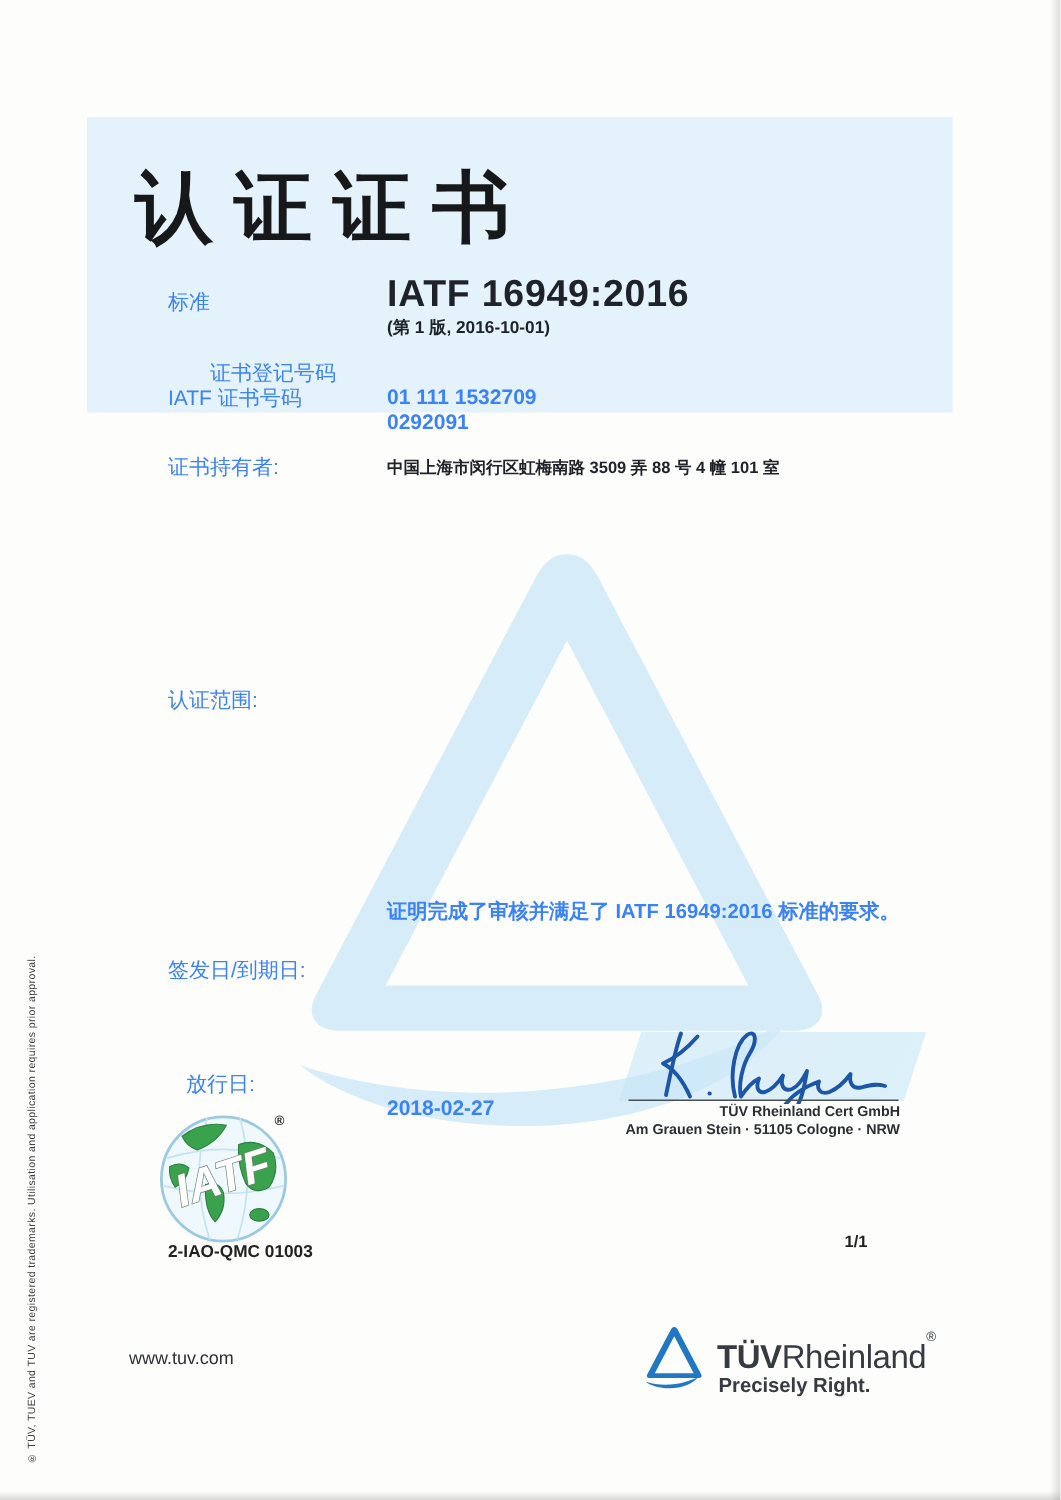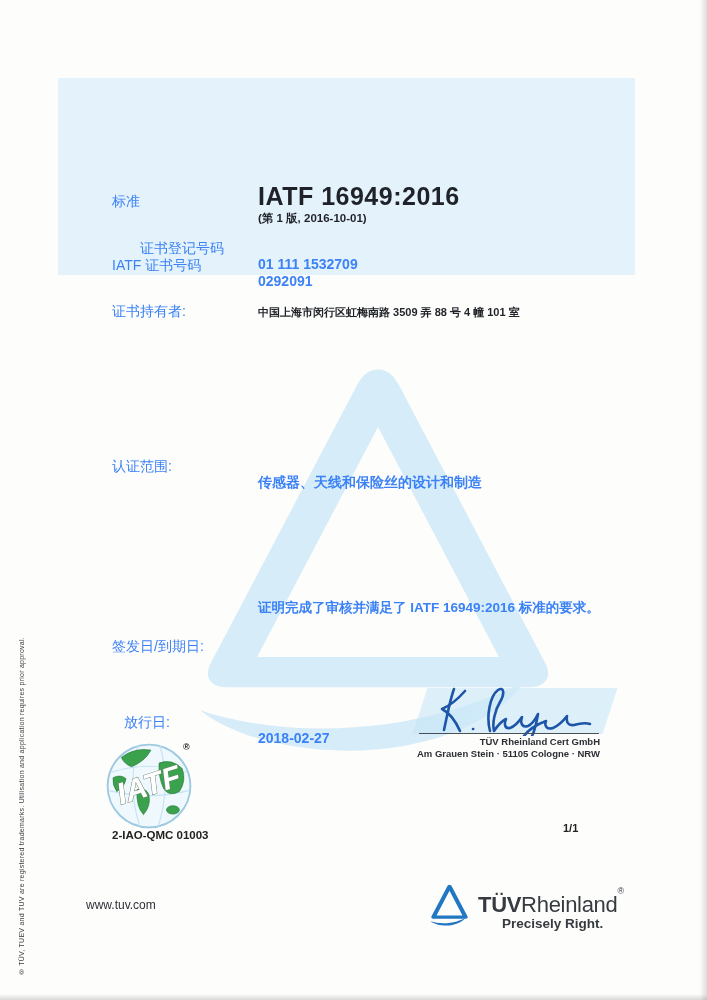--- a/index.html
+++ b/index.html
@@ -45,35 +45,36 @@
   .accr-code { left:112px; top:829px; font-size:11.5px; font-weight:600; color:#222; }
   .page-num { left:563px; top:822px; font-size:11px; font-weight:600; color:#222; }
 
   .tuv-url { left:86px; top:898px; font-size:12px; font-weight:400; color:#2d3035; }
 
   .brand-tri { left:429px; top:883px; width:41px; height:44px; }
   .brand-text { left:478px; top:886px; font-size:22px; color:#363b41; white-space:nowrap; letter-spacing:-0.3px; }
   .brand-text .b { font-weight:800; }
   .brand-text .r { font-weight:400; }
   .brand-text sup { font-size:9px; vertical-align:18px; }
-  .brand-tag { left:502px; top:916px; font-size:13.5px; font-weight:600; color:#363b41; }
+  .brand-tag { left:479px; top:916px; font-size:13.5px; font-weight:600; color:#363b41; }
 
   .side-note { left:18px; top:565px; height:410px; width:16px;
     display:flex; align-items:flex-end; }
   .side-note span {
     writing-mode:vertical-rl; transform:rotate(180deg);
     font-size:7px; letter-spacing:0.25px; color:#3c3e42; white-space:nowrap; }
 </style>
 </head>
 <body>
 
 <div class="scan">
 
   <div class="abs band" style="background:#e4f2fb;"></div>
 
+  <div class="abs title">认证证书</div>
 
   <div class="abs lbl" style="left:112px; top:193px;">标准</div>
   <div class="abs std-value">IATF 16949:2016</div>
   <div class="abs std-edition">(第 1 版, 2016-10-01)</div>
 
   <div class="abs lbl" style="left:112px; top:240px;margin-left:28px;">证书登记号码</div>
   <div class="abs val" style="left:258px; top:240px;">01 111 1532709</div>
   <div class="abs lbl" style="left:112px; top:257px;">IATF 证书号码</div>
   <div class="abs val" style="left:258px; top:257px;">0292091</div>
 
@@ -81,21 +82,20 @@
     <path fill="#d6ecf8" fill-rule="evenodd" d="M50 2.5 C52.7 2.5 54.3 4.3 55.7 7 L93.8 79.4 C95.6 82.9 93.6 85.5 89.7 85.5 L10.3 85.5 C6.4 85.5 4.4 82.9 6.2 79.4 L44.3 7 C45.7 4.3 47.3 2.5 50 2.5 Z M50 17.5 L81.6 77.6 L18.4 77.6 Z"></path>
     <path fill="#d6ecf8" d="M3.5 91.5 C23 98 47.5 97.6 67.5 92 C76 89.6 83.5 86.6 89 83.4 C82.5 92.2 71.5 98.2 57 100.8 C36.5 104.4 14.5 100.2 3.5 91.5 Z"></path>
   </svg>
 
   <div class="abs lbl" style="left:112px; top:303px;">证书持有者:</div>
   <div class="abs holder-block">
     <div class="line">中国上海市闵行区虹梅南路 3509 弄 88 号 4 幢 101 室</div>
   </div>
 
   <div class="abs lbl" style="left:112px; top:458px;">认证范围:</div>
-  <div class="abs val" style="left:258px; top:458px; font-weight:800;">传感器、天线和保险丝的设计和制造</div>
 
   <div class="abs val" style="left:258px; top:583px; font-weight:600; font-size:13.5px;">证明完成了审核并满足了 IATF 16949:2016 标准的要求。</div>
 
   <div class="abs lbl" style="left:112px; top:638px;">签发日/到期日:</div>
 
   <div class="abs lbl" style="left:112px; top:714px;margin-left:12px;">放行日:</div>
   <div class="abs val" style="left:258px; top:714px;">2018-02-27</div>
 
   <div class="abs sig-wash"></div>
   <svg class="abs sig-svg" viewBox="0 0 160 52">

